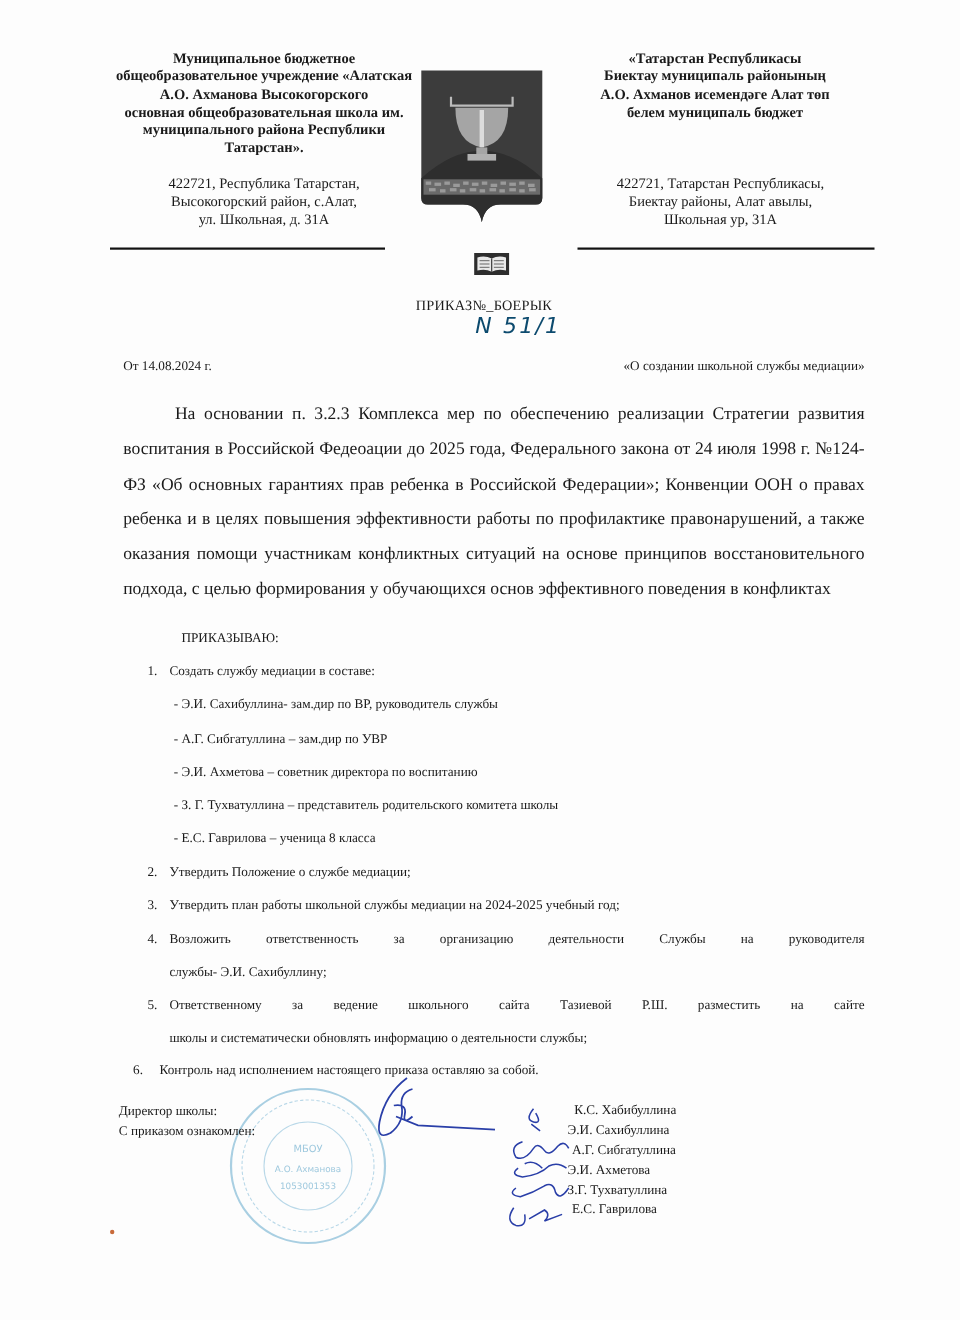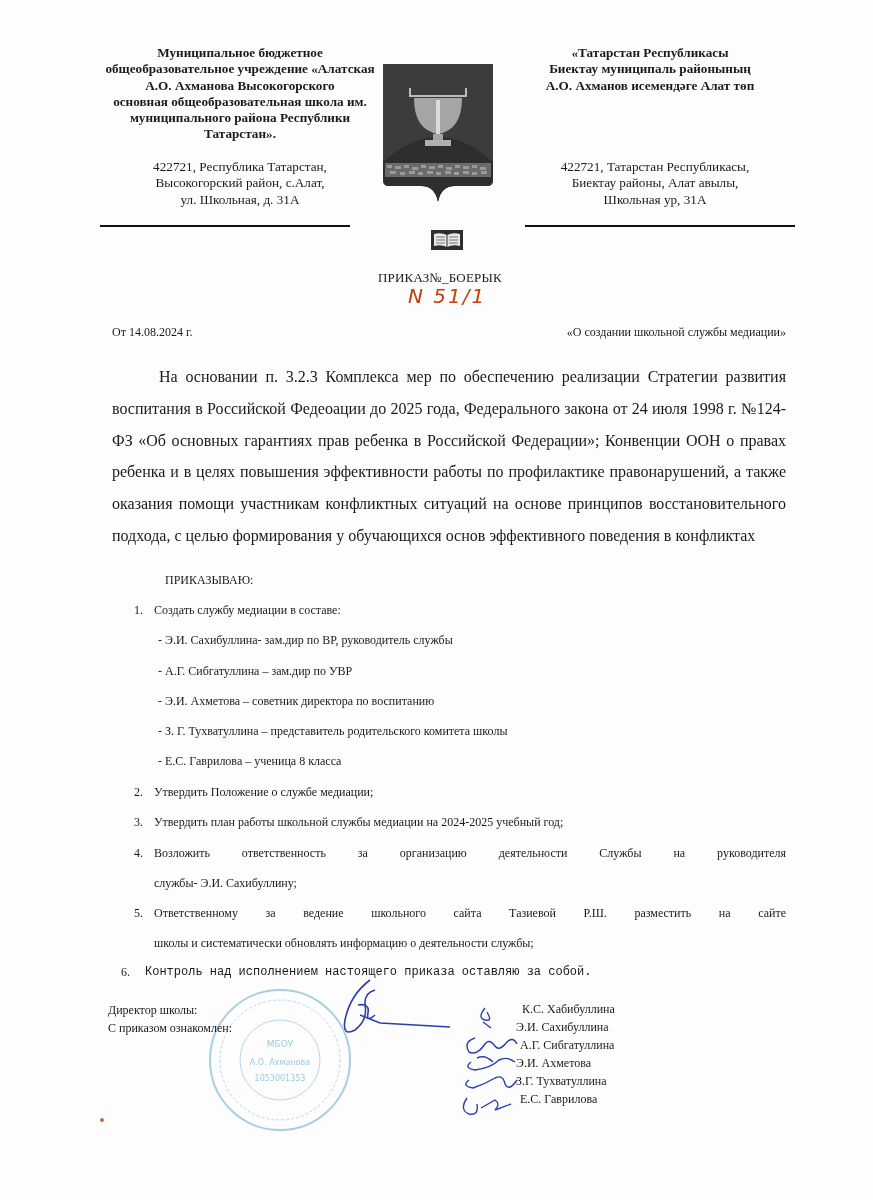--- a/index.html
+++ b/index.html
@@ -7,21 +7,21 @@
       width:873px; height:1200px; background:#fdfdfd; position:relative; overflow:hidden;
       font-family:"Liberation Serif", "DejaVu Serif", serif; color:#1a1a1a;
     }
     .abs { position:absolute; }
     .hdr {
       font-weight:bold; font-size:13.2px; line-height:16.3px; text-align:center;
     }
     .addr { font-size:13.2px; line-height:16.3px; text-align:center; }
     .rule { height:2px; background:#111; }
     .order-title { font-size:13px; letter-spacing:0.2px; }
-    .hand { font-family:"DejaVu Sans", sans-serif; font-style:italic; color:#c2410c; font-size:20px; letter-spacing:2px; }
+    .hand { font-family:"DejaVu Sans", sans-serif; font-style:italic; color:#0c4a6e; font-size:20px; letter-spacing:2px;margin-left:24px; }
     .body-text { font-size:16px; line-height:31.8px; text-align:justify; }
     .line { font-size:12px; white-space:nowrap; }
     .sig { font-size:12px; line-height:17.6px; }
   </style>
 </head>
 <body>
 
 <div class="abs hdr" style="left:95px; top:45px; width:290px;">
   <div>Муниципальное бюджетное</div>
   <div style="white-space:nowrap;">общеобразовательное учреждение «Алатская</div>
@@ -34,20 +34,21 @@
   <div>422721, Республика Татарстан,</div>
   <div>Высокогорский район, с.Алат,</div>
   <div>ул. Школьная, д. 31А</div>
 </div>
 <div class="abs rule" style="left:100px; top:225px; width:250px;"></div>
 
 <div class="abs hdr" style="left:520px; top:45px; width:260px;">
   <div>«Татарстан Республикасы</div>
   <div>Биектау муниципаль районының</div>
   <div>А.О. Ахманов исемендәге  Алат төп</div>
+  <div>белем муниципаль бюджет</div>
 </div>
 <div class="abs addr" style="left:515px; top:159px; width:280px;">
   <div>422721, Татарстан Республикасы,</div>
   <div>Биектау  районы, Алат авылы,</div>
   <div>Школьная ур, 31А</div>
 </div>
 <div class="abs rule" style="left:525px; top:225px; width:270px;"></div>
 
 <div class="abs" style="left:381px; top:62px; width:114px; height:150px;">
   <svg width="114" height="150" viewBox="0 0 114 150">
@@ -129,21 +130,21 @@
 
 <div class="abs line" style="left:134px; top:846px;">4.</div>
 <div class="abs line" style="left:154px; top:846px; width:632px; text-align:justify; text-align-last:justify;">Возложить ответственность за организацию деятельности Службы на руководителя</div>
 <div class="abs line" style="left:154px; top:876px;">службы- Э.И. Сахибуллину;</div>
 
 <div class="abs line" style="left:134px; top:906px;">5.</div>
 <div class="abs line" style="left:154px; top:906px; width:632px; text-align:justify; text-align-last:justify; word-spacing:3px;">Ответственному за ведение школьного сайта Тазиевой Р.Ш. разместить на сайте</div>
 <div class="abs line" style="left:154px; top:936px;">школы и систематически обновлять информацию о деятельности службы;</div>
 
 <div class="abs line" style="left:121px; top:965px;">6.</div>
-<div class="abs line" style="left:145px; top:965px;font-family:Liberation Mono, monospace;">Контроль над исполнением настоящего приказа оставляю за собой.</div>
+<div class="abs line" style="left:145px; top:965px;">Контроль над исполнением настоящего приказа оставляю за собой.</div>
 
 <div class="abs" style="left:205px; top:985px; width:150px; height:150px;">
   <svg width="150" height="150" viewBox="0 0 150 150">
     <circle cx="75" cy="75" r="70" fill="none" stroke="#a9cfe2" stroke-width="2"></circle>
     <circle cx="75" cy="75" r="60" fill="none" stroke="#b9d8e8" stroke-width="1" stroke-dasharray="3 2"></circle>
     <circle cx="75" cy="75" r="40" fill="none" stroke="#b9d8e8" stroke-width="1"></circle>
     <text x="75" y="62" font-size="9" text-anchor="middle" fill="#9fc9de" font-family="DejaVu Sans, sans-serif">МБОУ</text>
     <text x="75" y="80" font-size="8" text-anchor="middle" fill="#9fc9de" font-family="DejaVu Sans, sans-serif">А.О. Ахманова</text>
     <text x="75" y="96" font-size="8" text-anchor="middle" fill="#9fc9de" font-family="DejaVu Sans, sans-serif">1053001353</text>
   </svg>

